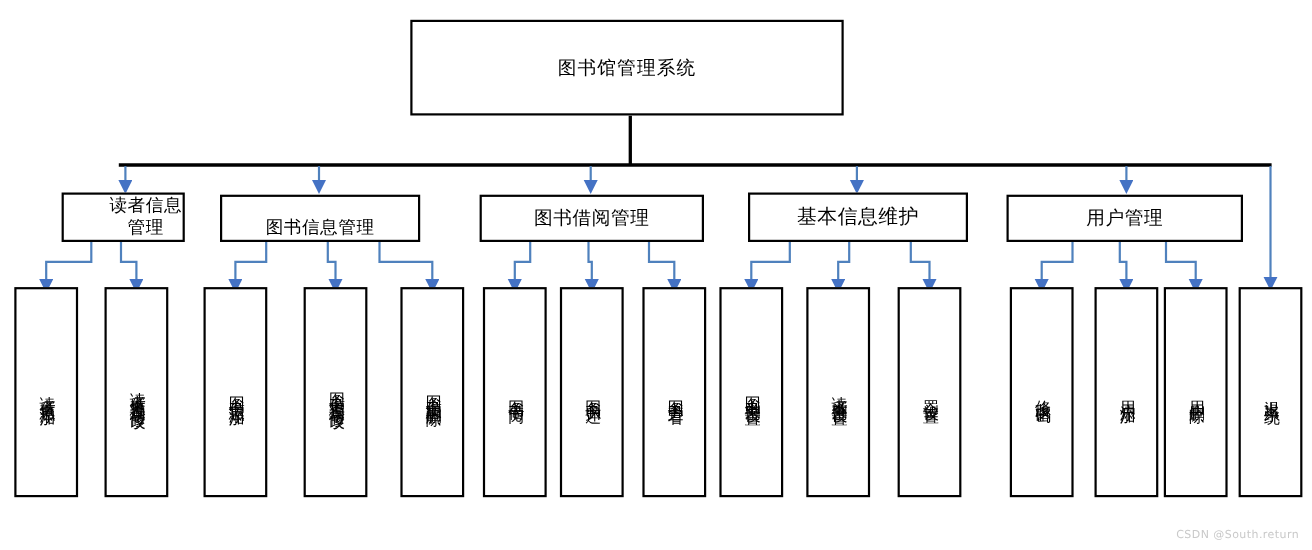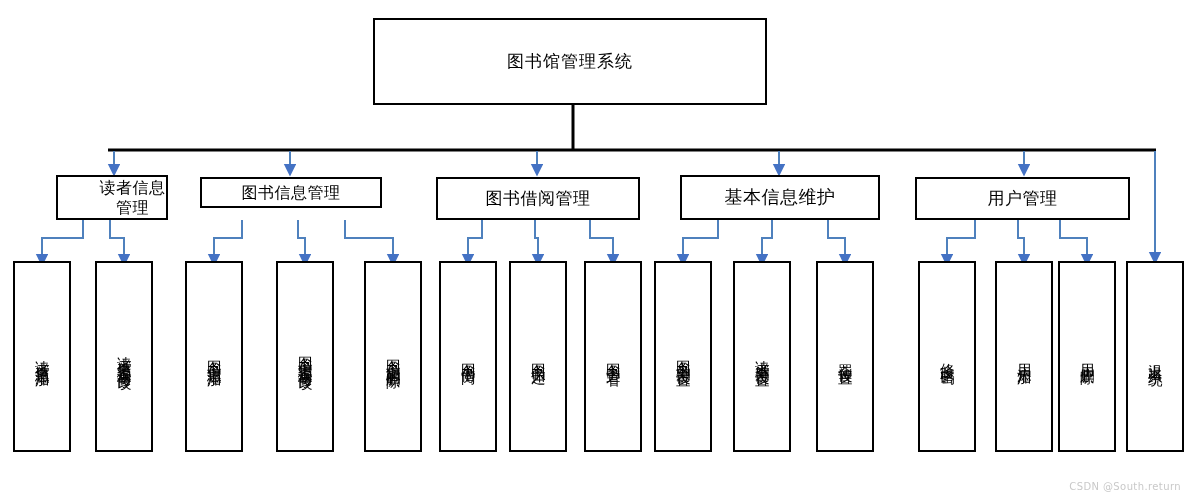--- a/index.html
+++ b/index.html
@@ -115,21 +115,21 @@
 
   <div class="node root" style="left:373px;top:18px;width:394px;height:87px;text-align:right;">
     <span>图书馆管理系统</span>
   </div>
 
   <div class="node lvl2" style="left:56px;top:175px;width:112px;height:45px;">
     <span style="white-space:pre-line;margin-left:41px;">读者信息
 管理</span>
   </div>
 
-  <div class="node lvl2" style="left:200px;top:177px;width:182px;height:31px;">
+  <div class="node lvl2" style="left:200px;top:177px;width:182px;height:43px;align-items:flex-end;">
     <span>图书信息管理</span>
   </div>
 
   <div class="node lvl2" style="left:436px;top:177px;width:204px;height:43px;">
     <span style="font-size:17px;">图书借阅管理</span>
   </div>
 
   <div class="node lvl2" style="left:680px;top:175px;width:200px;height:45px;">
     <span style="font-size:18px;">基本信息维护</span>
   </div>

